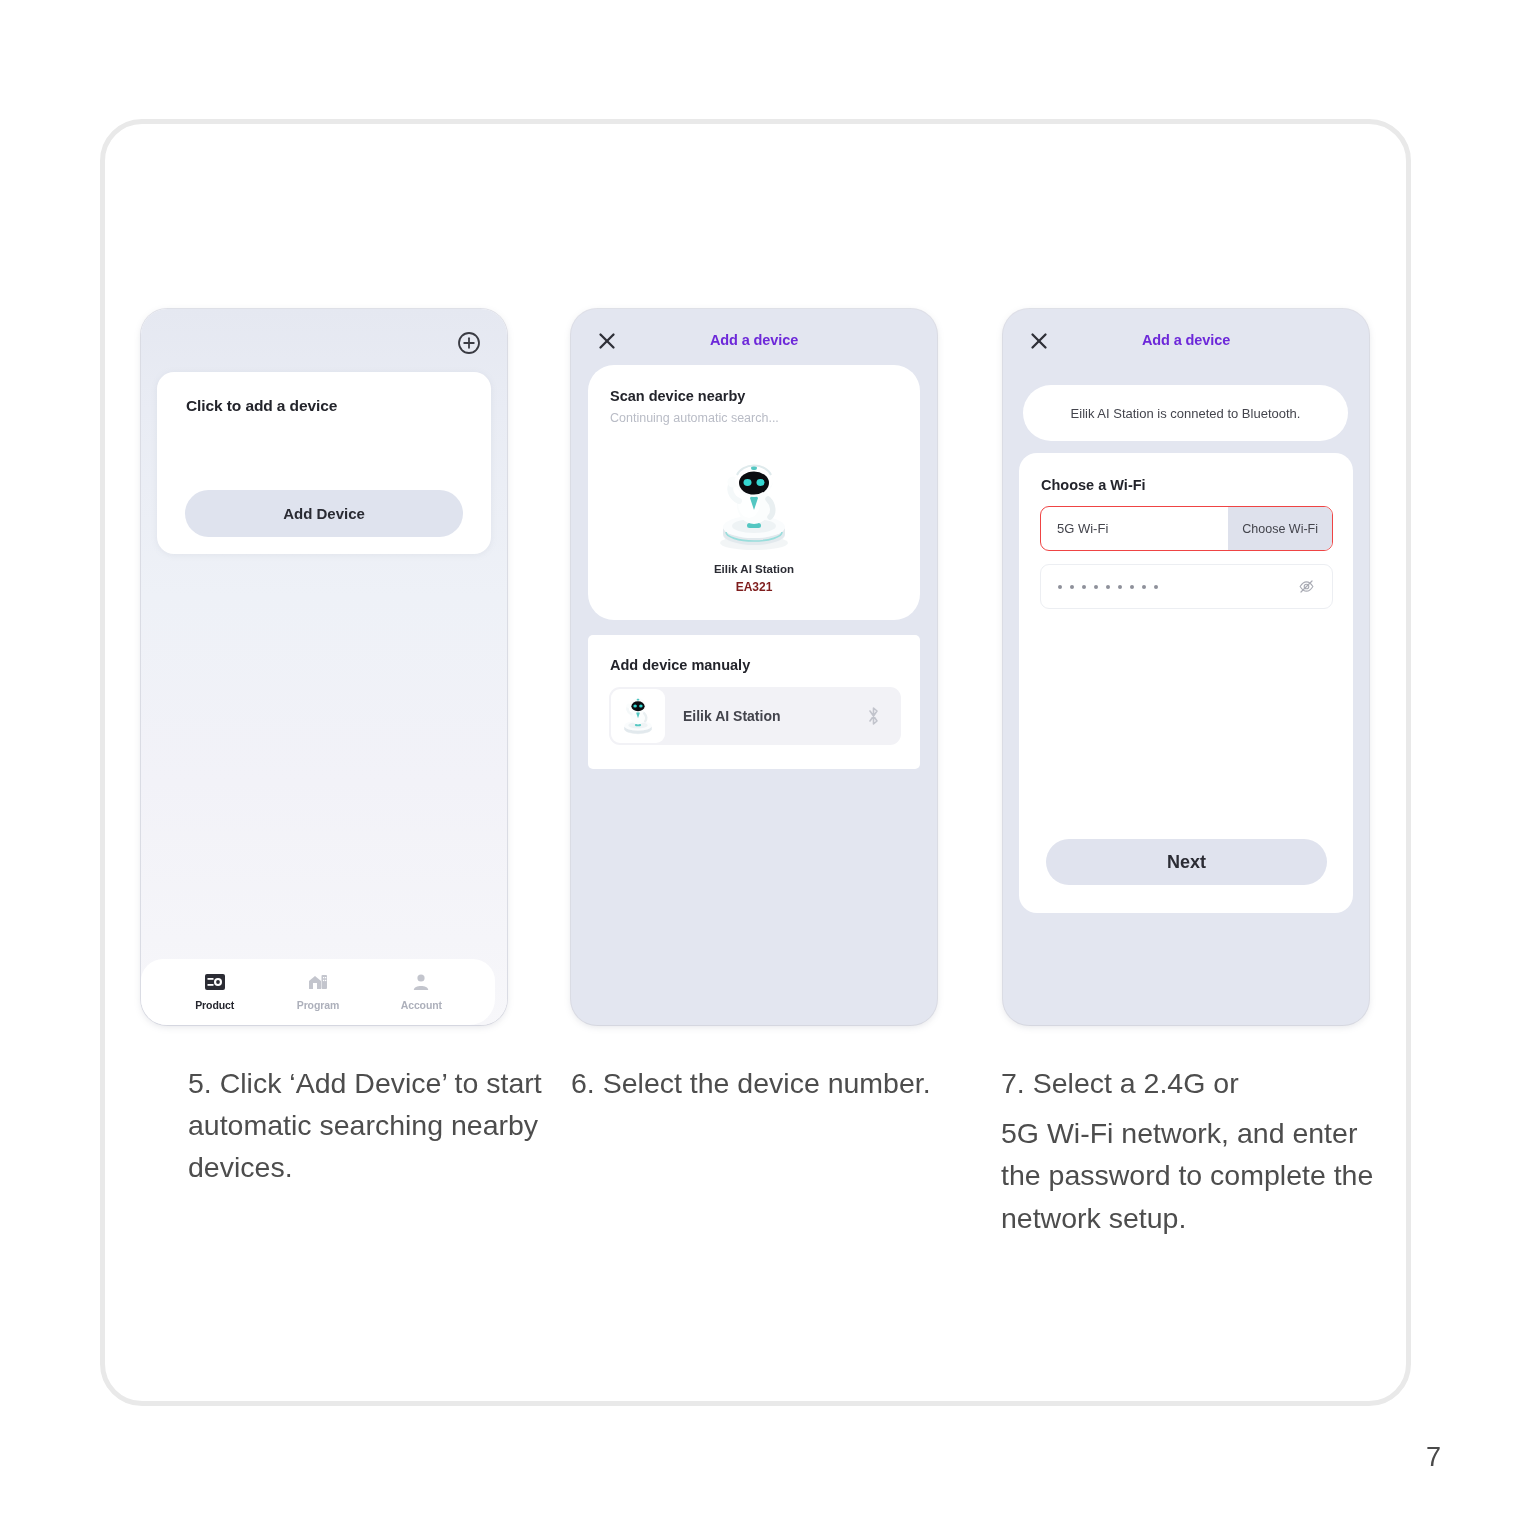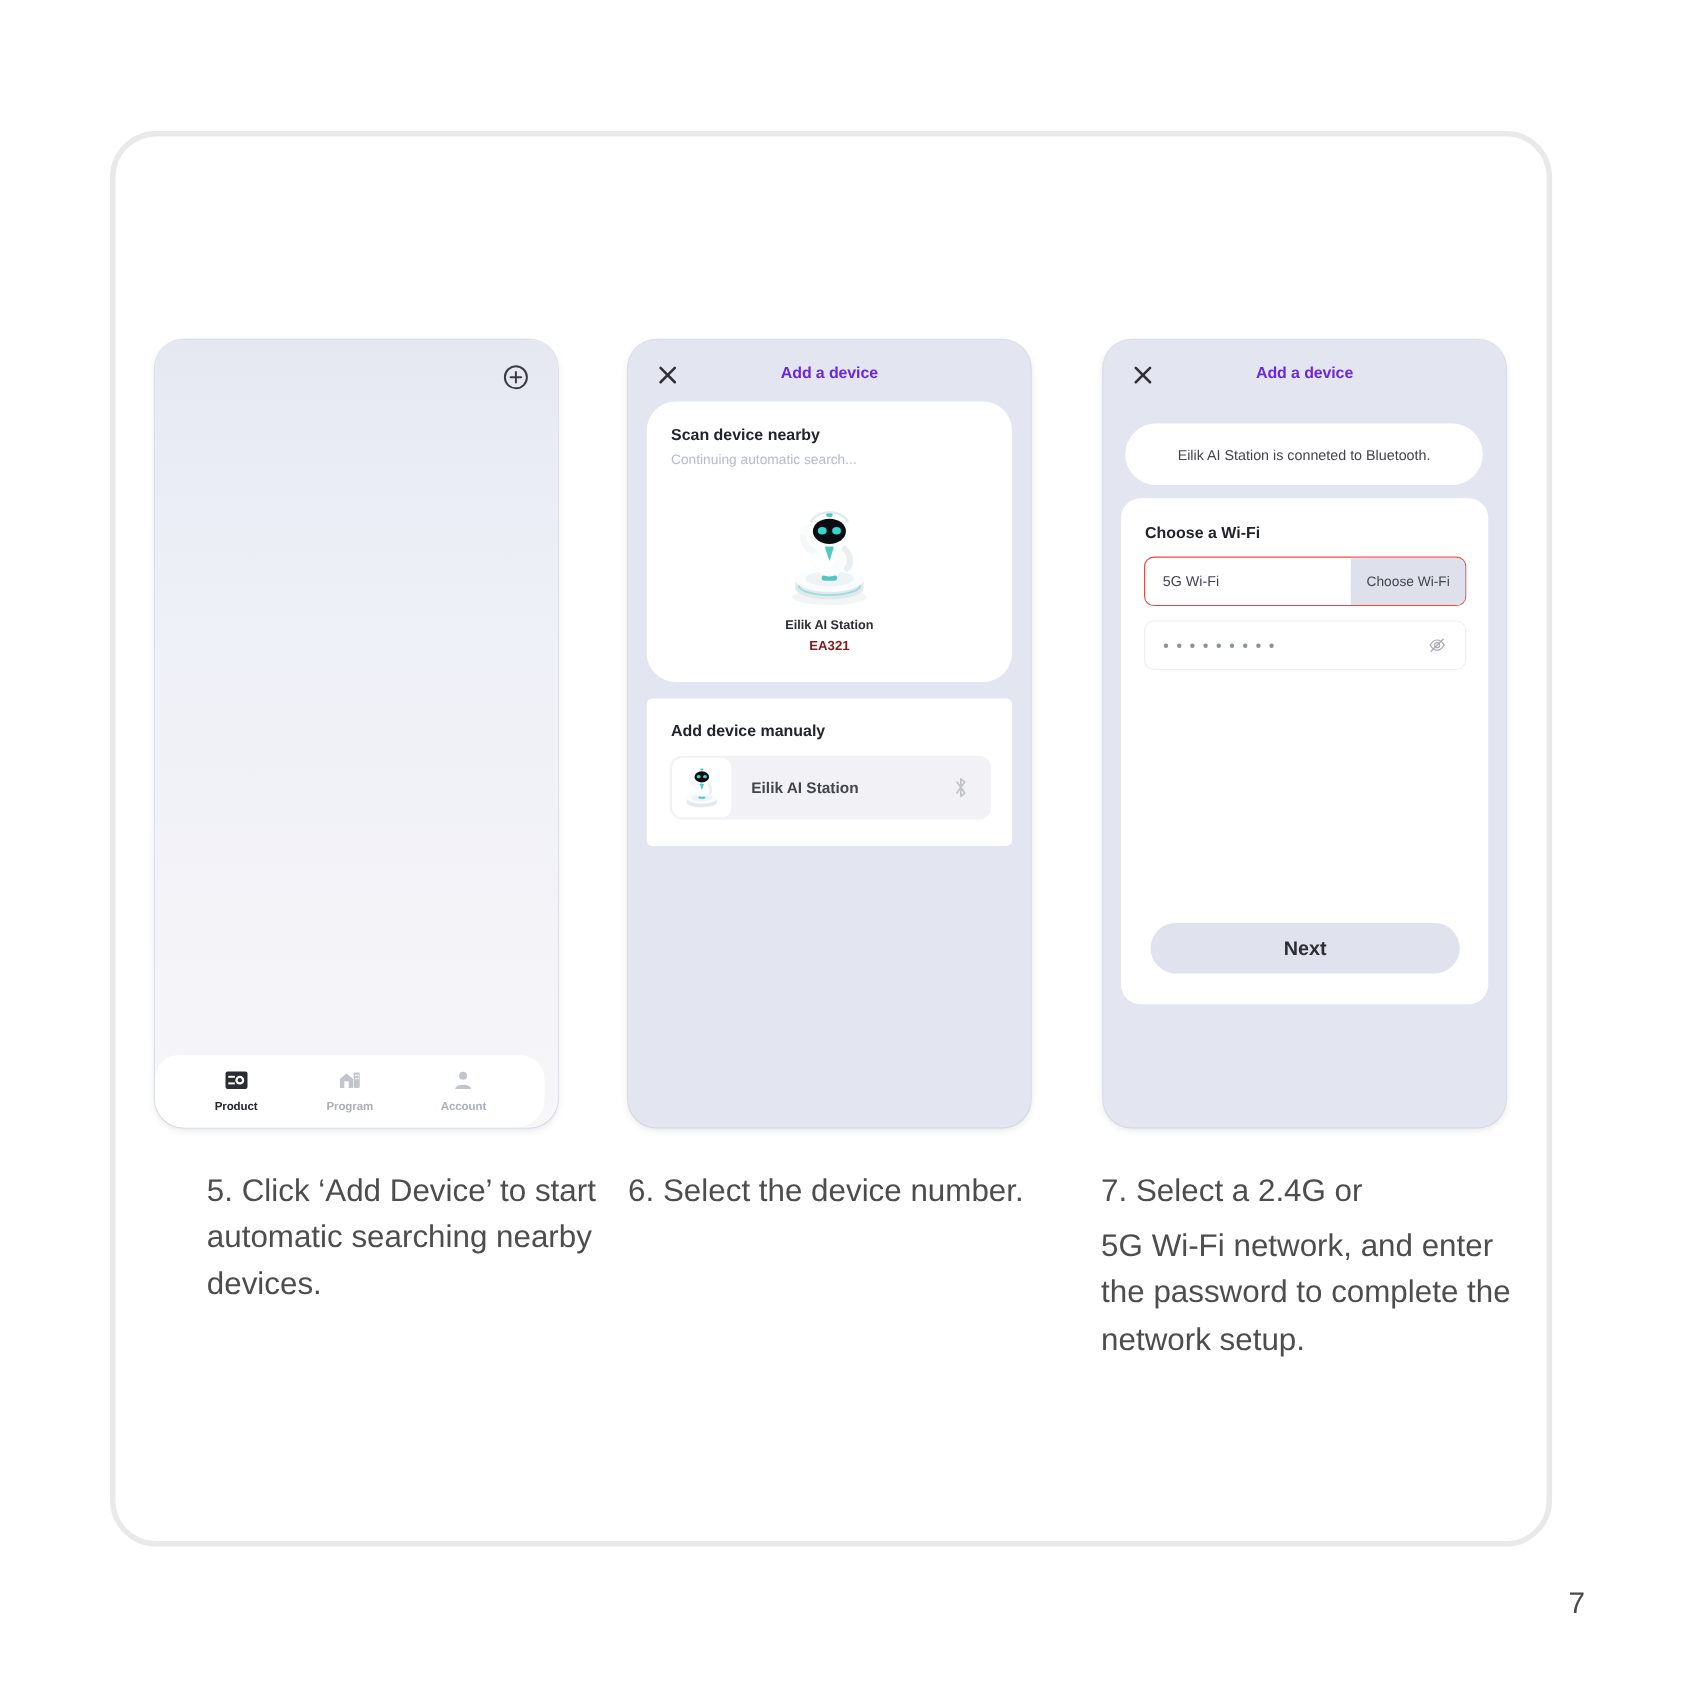--- a/index.html
+++ b/index.html
@@ -395,20 +395,24 @@
   <div class="p1-topbar">
     <span class="plus-icon">
       <svg viewBox="0 0 24 24" width="24" height="24">
         <circle cx="12" cy="12" r="10" fill="none" stroke="#3a3b43" stroke-width="1.8"></circle>
         <line x1="12" y1="7.2" x2="12" y2="16.8" stroke="#3a3b43" stroke-width="1.8" stroke-linecap="round"></line>
         <line x1="7.2" y1="12" x2="16.8" y2="12" stroke="#3a3b43" stroke-width="1.8" stroke-linecap="round"></line>
       </svg>
     </span>
   </div>
 
+  <div class="p1-card">
+    <div class="p1-card-title">Click to add a device</div>
+    <button class="add-device-btn">Add Device</button>
+  </div>
 
   <div class="p1-tabbar">
 
     <div class="tab-item active">
       <span>
         <svg width="22" height="18" viewBox="0 0 22 18">
           <rect x="1" y="1" width="20" height="16" rx="2" fill="#2b2c34"></rect>
           <circle cx="14" cy="9" r="4" fill="#ffffff"></circle>
           <circle cx="14" cy="9" r="1.9" fill="#2b2c34"></circle>
           <rect x="3.5" y="5" width="6" height="1.8" fill="#ffffff"></rect>

